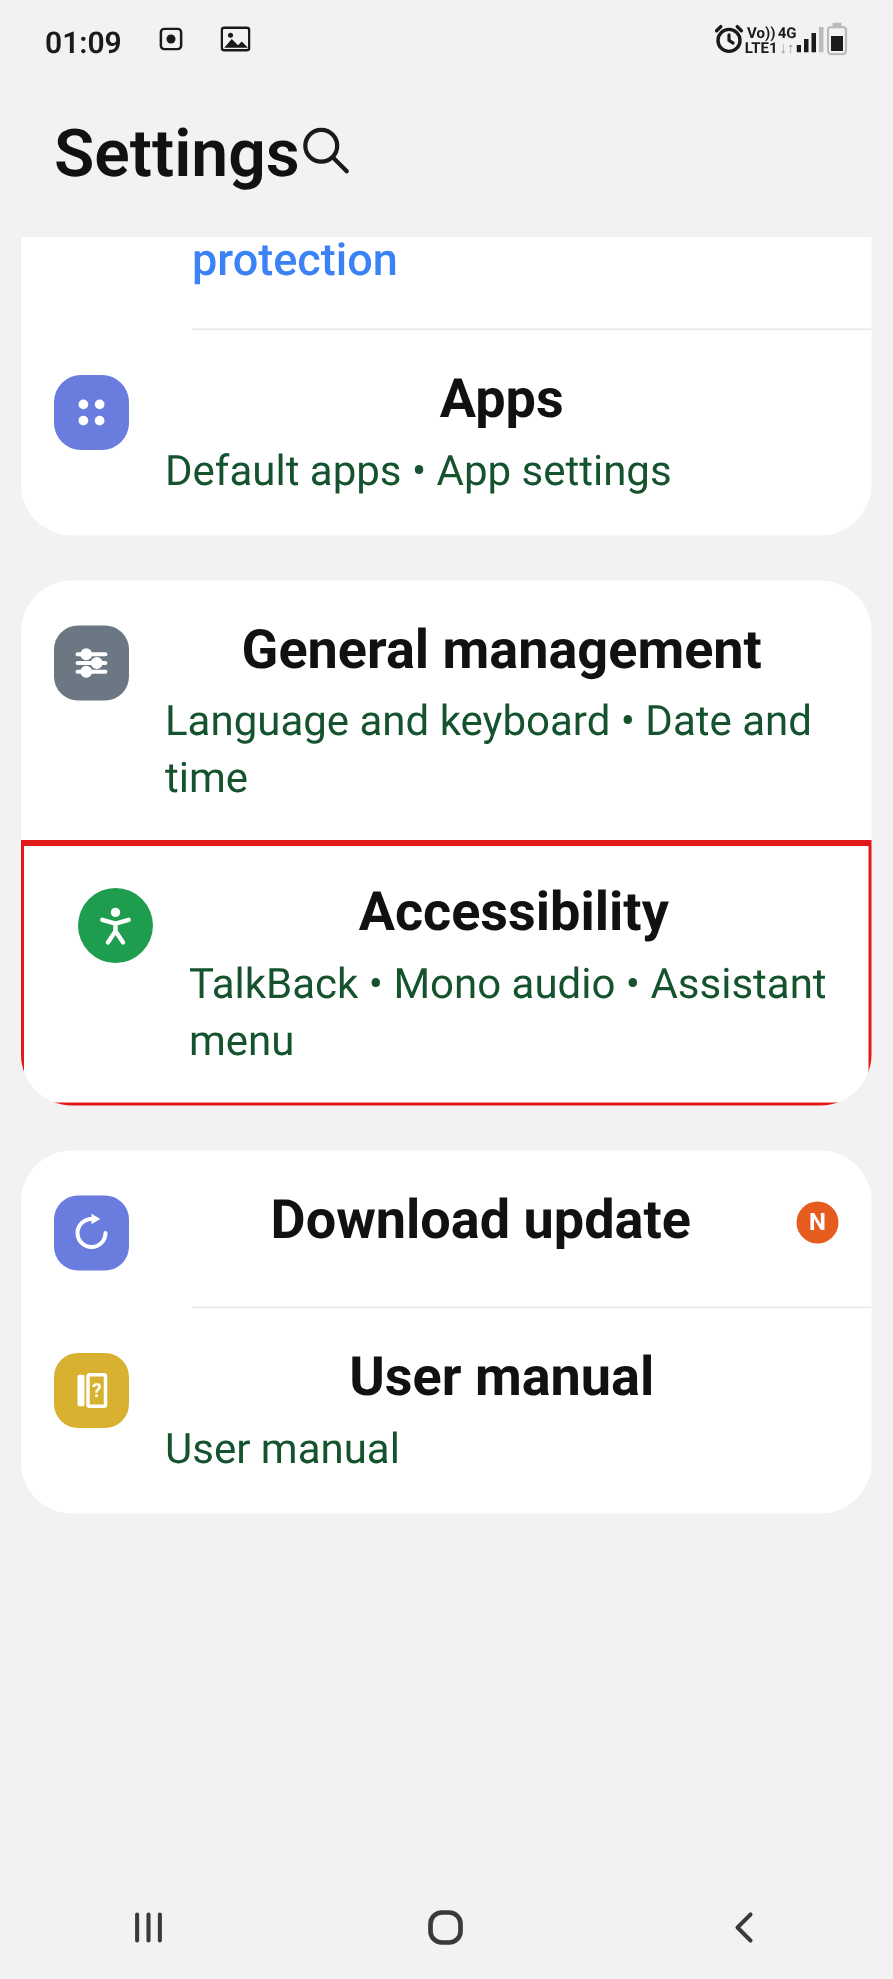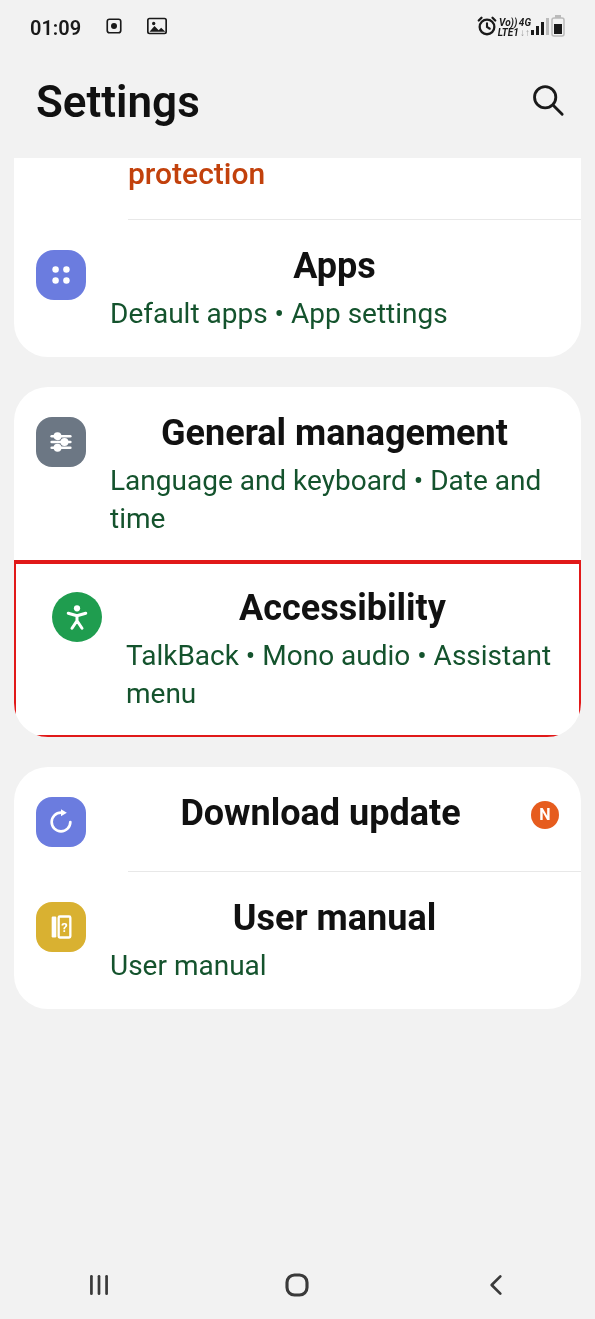--- a/index.html
+++ b/index.html
@@ -16,27 +16,26 @@
       display: flex;
       justify-content: space-between;
       align-items: center;
       padding: 10px 30px 0 30px;
       height: 46px;
       font-size: 20px;
       font-weight: 600;
       color: #1a1a1a;
     }
     .status-left { display: flex; align-items: center; gap: 24px; }
-    .status-right { display: flex; align-items: center; gap: 0; font-style: italic; }
+    .status-right { display: flex; align-items: center; gap: 0; }
     .status-right .small { font-size: 10px; line-height: 10px; font-weight: 700; }
     .status-right .stack { display: flex; flex-direction: column; align-items: center; }
     
     .header {
       display: flex;
-      justify-content: space-between;
       align-items: center;
       padding: 30px 30px 30px 36px;
     }
     .header-title {
       font-size: 44px;
       font-weight: 600;
       color: #111;
     }
     .search-icon { width: 34px; height: 34px; }
     
@@ -44,21 +43,21 @@
       background: #fff;
       border-radius: 34px;
       margin: 0 14px 30px 14px;
       overflow: hidden;
     }
     .card.first { border-top-left-radius: 0; border-top-right-radius: 0; margin-top: 0; }
     .partial-row {
       padding: 0 22px 28px 114px;
       font-size: 30px;
       font-weight: 500;
-      color: #c2410c;
+      color: #3b82f6;
       margin-top: -2px;
     }
     .divider {
       height: 1px;
       background: #e8e8e8;
       margin-left: 114px;
     }
     .row {
       display: flex;
       align-items: flex-start;

